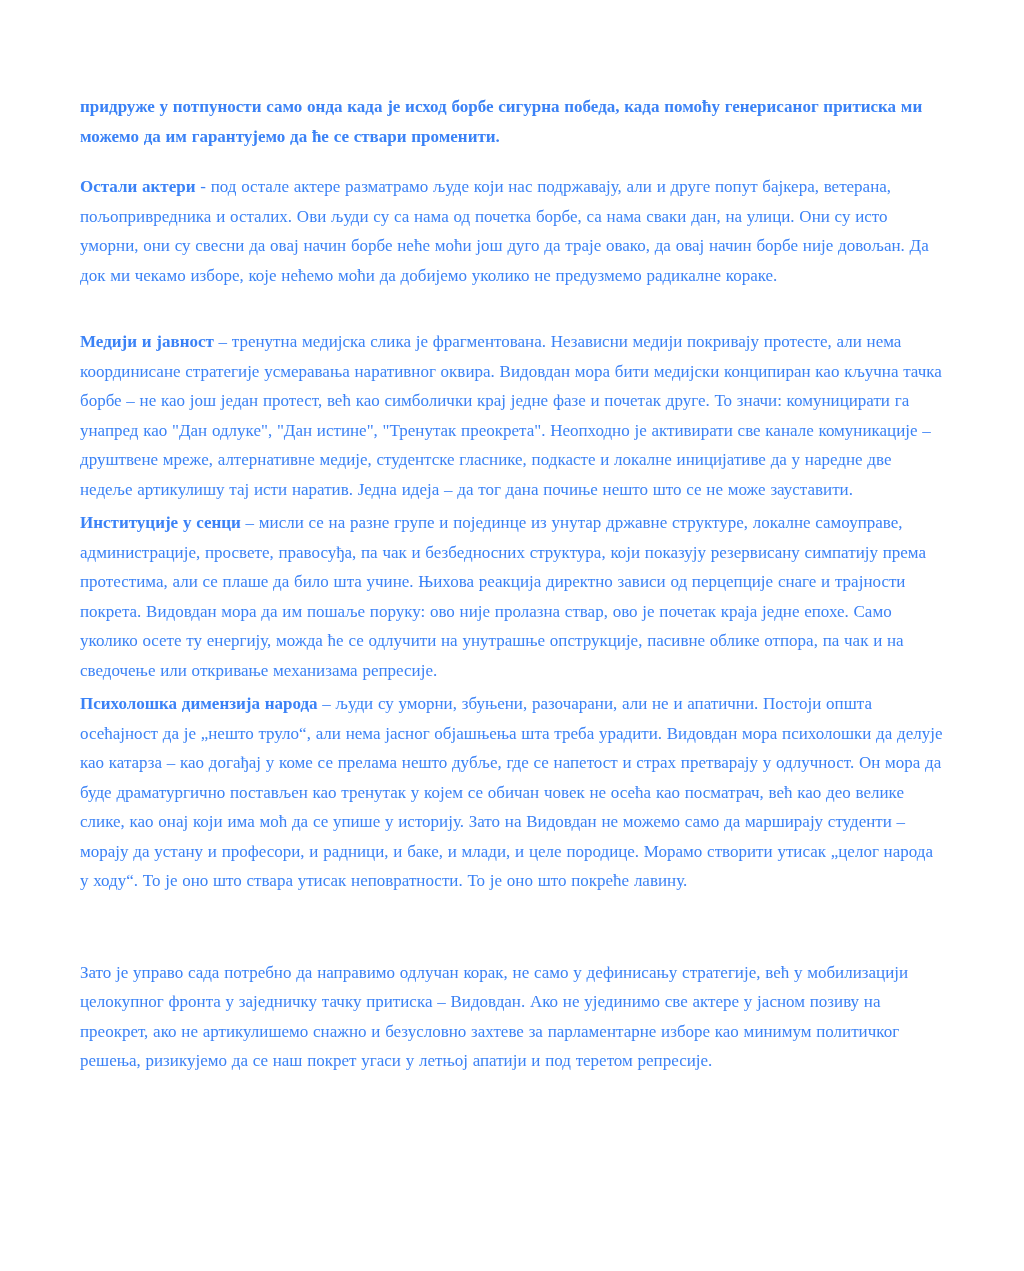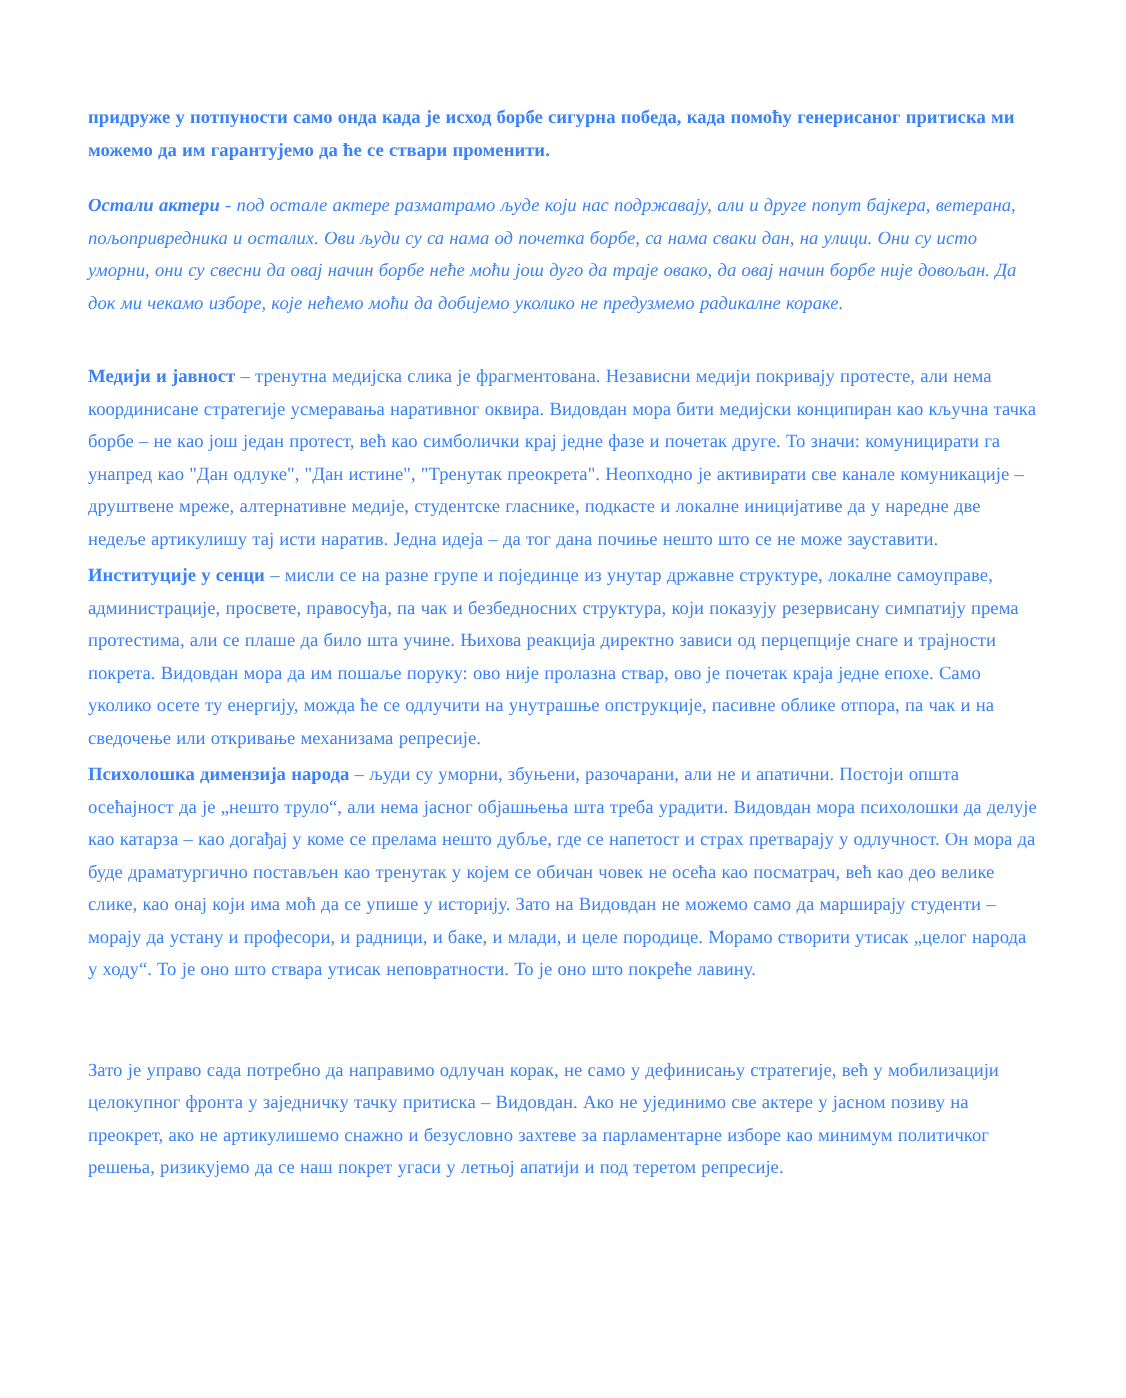--- a/index.html
+++ b/index.html
@@ -29,21 +29,21 @@
     letter-spacing: 0;
     word-spacing: 0.5px;
   }
   .doc p.bold-full {
     font-weight: bold;
   }
   .doc p strong {
     font-weight: bold;
   }
   .gap-sm { margin-bottom: 21px !important; }
-  .gap-md { margin-bottom: 37px !important; font-style: italic; }
+  .gap-md { margin-bottom: 37px !important; }
   .gap-lg { margin-bottom: 62px !important; }
 </style>
 </head>
 <body>
 
 <div class="page">
   <div class="doc">
 
     <p class="bold-full gap-sm"><strong>придруже у потпуности само онда када је исход борбе сигурна победа, када помоћу генерисаног притиска ми можемо да им гарантујемо да ће се ствари променити.</strong><span></span></p>
 

